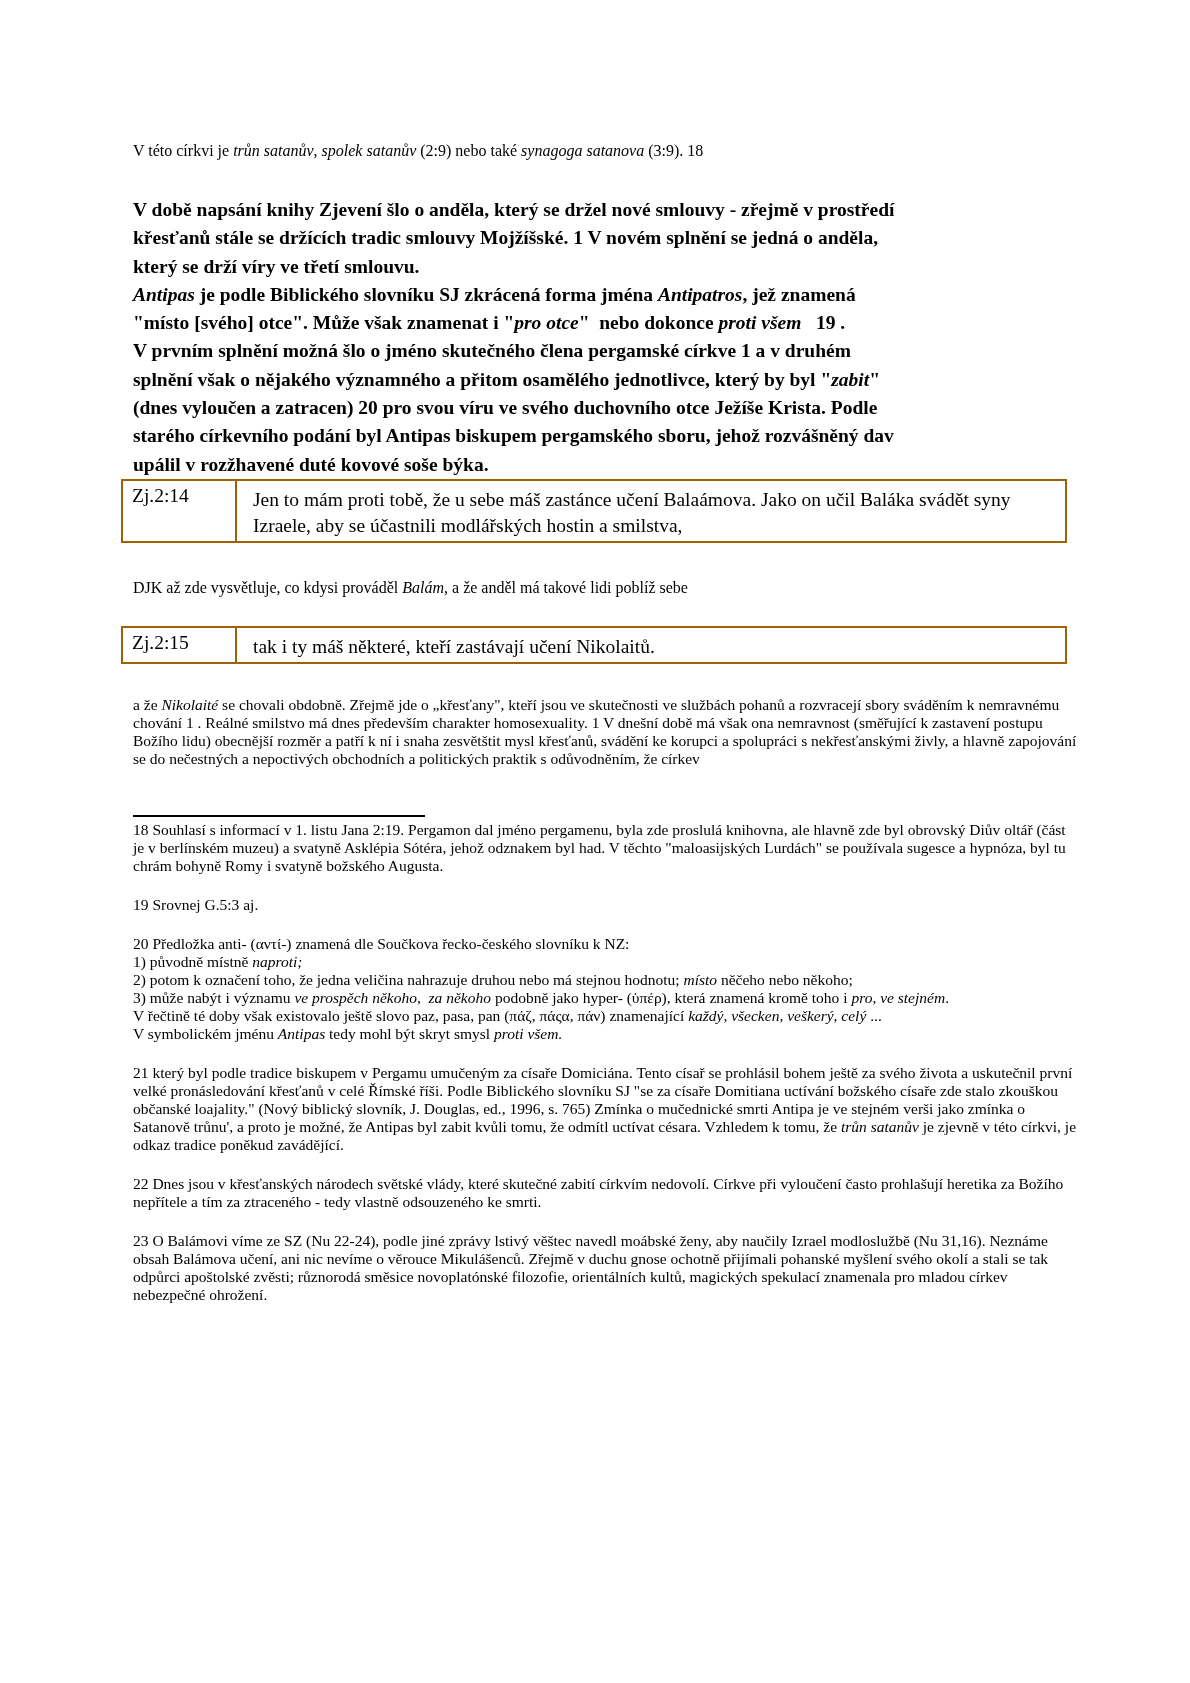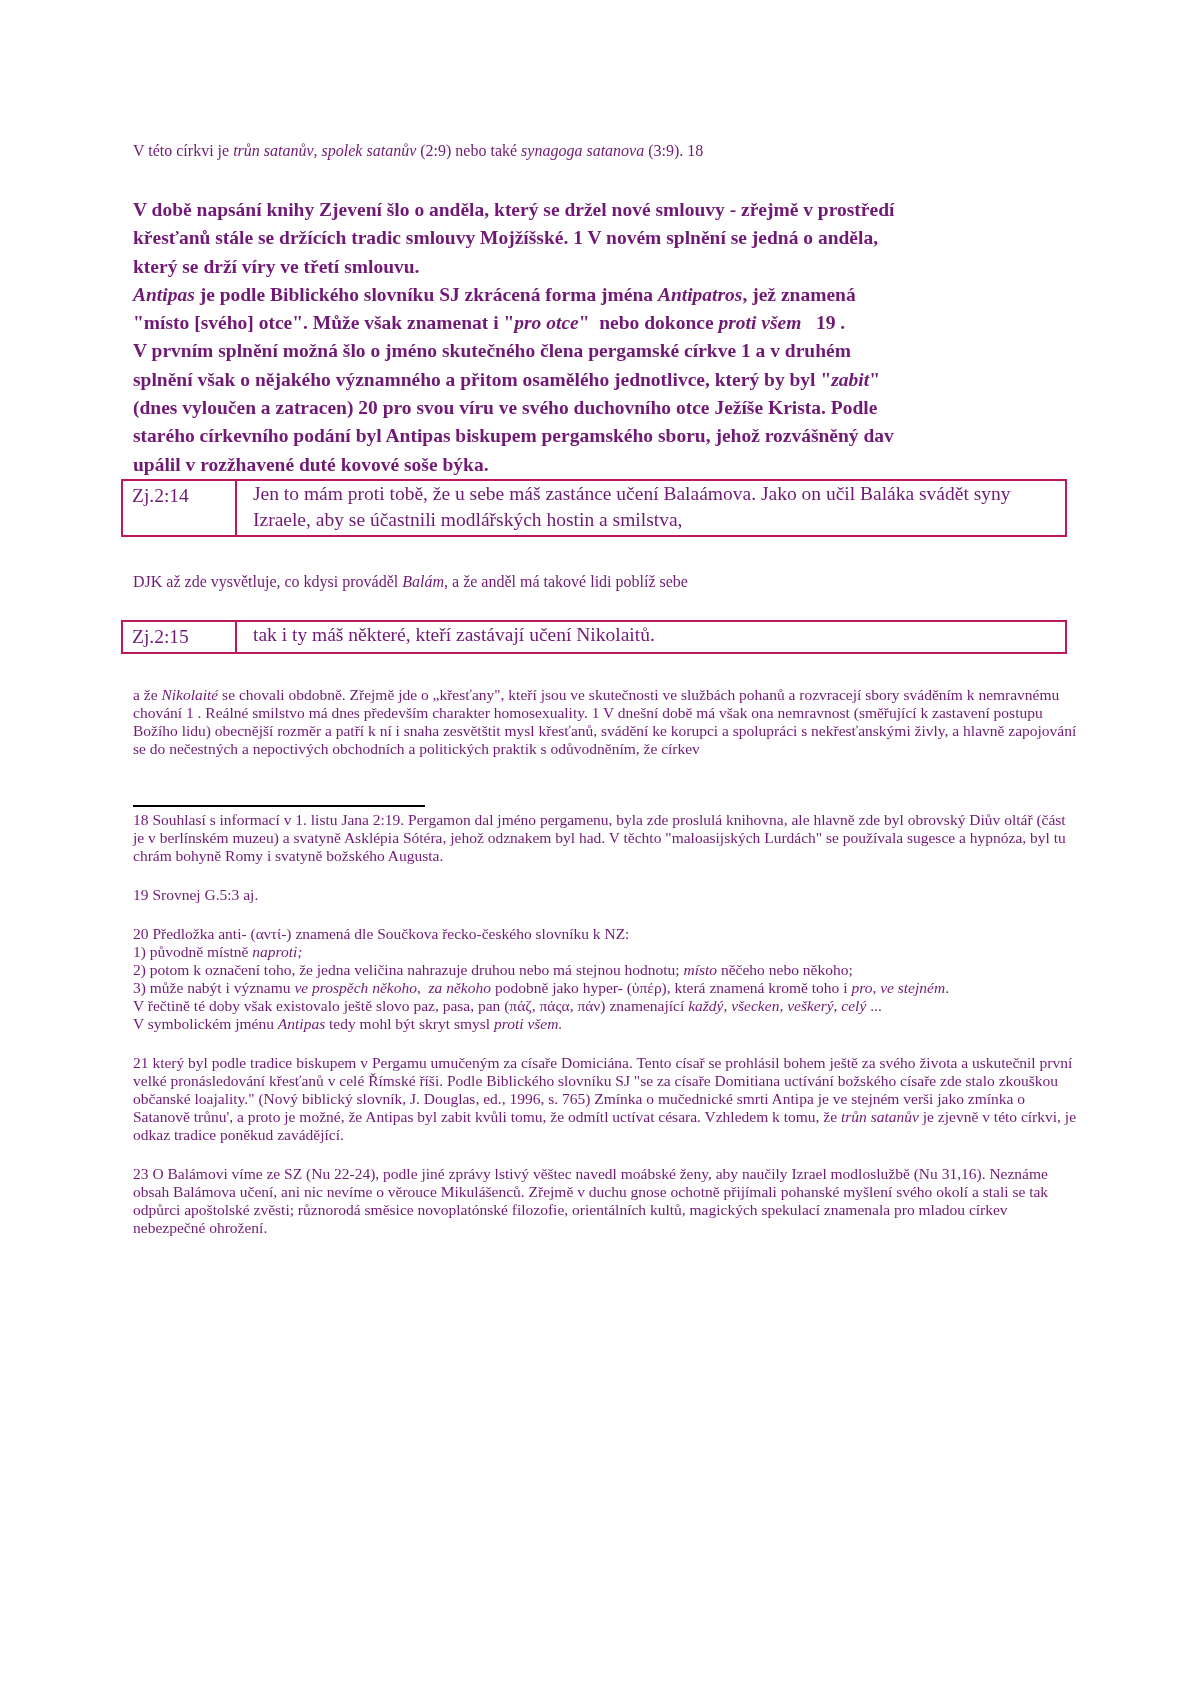--- a/index.html
+++ b/index.html
@@ -4,41 +4,41 @@
 <style>
   html, body { margin: 0; padding: 0; background: #ffffff; }
   body { width: 1190px; }
   .page {
     position: relative;
     width: 1028px;
     min-height: 1683px;
     box-sizing: border-box;
     padding: 140px 127px 60px 133px;
     background: #ffffff;
-    color: #701a75;
+    color: #000000;
     font-family: "Liberation Serif", "DejaVu Serif", serif;
   }
   .rich, .plain { white-space: pre-wrap; }
   p { margin: 0; }
 
   .intro { font-size: 16px; line-height: 22px; margin-bottom: 34px; }
 
   .main-block { font-size: 19.5px; line-height: 28.3px; font-weight: bold; }
 
   .verse-table {
     border-collapse: collapse;
     width: 946px;
     margin-left: -12px;
     table-layout: fixed;
     font-size: 19.5px;
     line-height: 26px;
   }
-  .verse-table td { border: 2px solid #be185d; vertical-align: top; }
+  .verse-table td { border: 2px solid #a16207; vertical-align: top; }
   .verse-table td.ref { width: 99px; padding: 2px 4px 2px 9px; }
-  .verse-table td.vtext { padding: 0 6px 2px 16px; }
+  .verse-table td.vtext { padding: 6px 6px 2px 16px; }
 
   .djk { font-size: 16px; line-height: 22px; margin-top: 34px; }
   .t2 { margin-top: 27px; }
 
   .fn { font-size: 15.5px; line-height: 18px; }
   .para-d { margin-top: 32px; width: 946px; }
 
   .fn-sep {
     margin-top: 47px;
     width: 292px;
@@ -89,16 +89,17 @@
   <div class="footnotes">
     <p class="fn footnote rich"><span>18 Souhlasí s informací v 1. listu Jana 2:19. Pergamon dal jméno pergamenu, byla zde proslulá knihovna, ale hlavně zde byl obrovský Diův oltář (část je v berlínském muzeu) a svatyně Asklépia Sótéra, jehož odznakem byl had. V těchto "maloasijských Lurdách" se používala sugesce a hypnóza, byl tu chrám bohyně Romy i svatyně božského Augusta.</span></p>
     <p class="fn footnote rich"><span>19 Srovnej G.5:3 aj.</span></p>
     <p class="fn footnote rich"><span>20 Předložka anti- (αντί-) znamená dle Součkova řecko-českého slovníku k NZ:
 1) původně místně </span><i>naproti;</i><span>
 2) potom k označení toho, že jedna veličina nahrazuje druhou nebo má stejnou hodnotu; </span><i>místo</i><span> něčeho nebo někoho;
 3) může nabýt i významu </span><i>ve prospěch někoho</i><span>,  </span><i>za někoho</i><span> podobně jako hyper- (ὑπέρ), která znamená kromě toho i </span><i>pro, ve stejném</i><span>.
 V řečtině té doby však existovalo ještě slovo paz, pasa, pan (πάζ, πάςα, πάν) znamenající </span><i>každý, všecken, veškerý, celý</i><span> ...
 V symbolickém jménu </span><i>Antipas</i><span> tedy mohl být skryt smysl </span><i>proti všem.</i></p>
     <p class="fn footnote rich"><span>21 který byl podle tradice biskupem v Pergamu umučeným za císaře Domiciána. Tento císař se prohlásil bohem ještě za svého života a uskutečnil první velké pronásledování křesťanů v celé Římské říši. Podle Biblického slovníku SJ "se za císaře Domitiana uctívání božského císaře zde stalo zkouškou občanské loajality." (Nový biblický slovník, J. Douglas, ed., 1996, s. 765) Zmínka o mučednické smrti Antipa je ve stejném verši jako zmínka o Satanově trůnu', a proto je možné, že Antipas byl zabit kvůli tomu, že odmítl uctívat césara. Vzhledem k tomu, že </span><i>trůn satanův</i><span> je zjevně v této církvi, je odkaz tradice poněkud zavádějící.</span></p>
+    <p class="fn footnote rich"><span>22 Dnes jsou v křesťanských národech světské vlády, které skutečné zabití církvím nedovolí. Církve při vyloučení často prohlašují heretika za Božího nepřítele a tím za ztraceného - tedy vlastně odsouzeného ke smrti.</span></p>
     <p class="fn footnote rich"><span>23 O Balámovi víme ze SZ (Nu 22-24), podle jiné zprávy lstivý věštec navedl moábské ženy, aby naučily Izrael modloslužbě (Nu 31,16). Neznáme obsah Balámova učení, ani nic nevíme o věrouce Mikulášenců. Zřejmě v duchu gnose ochotně přijímali pohanské myšlení svého okolí a stali se tak odpůrci apoštolské zvěsti; různorodá směsice novoplatónské filozofie, orientálních kultů, magických spekulací znamenala pro mladou církev nebezpečné ohrožení.</span></p>
   </div>
 
 </div>
 
 </body></html>

